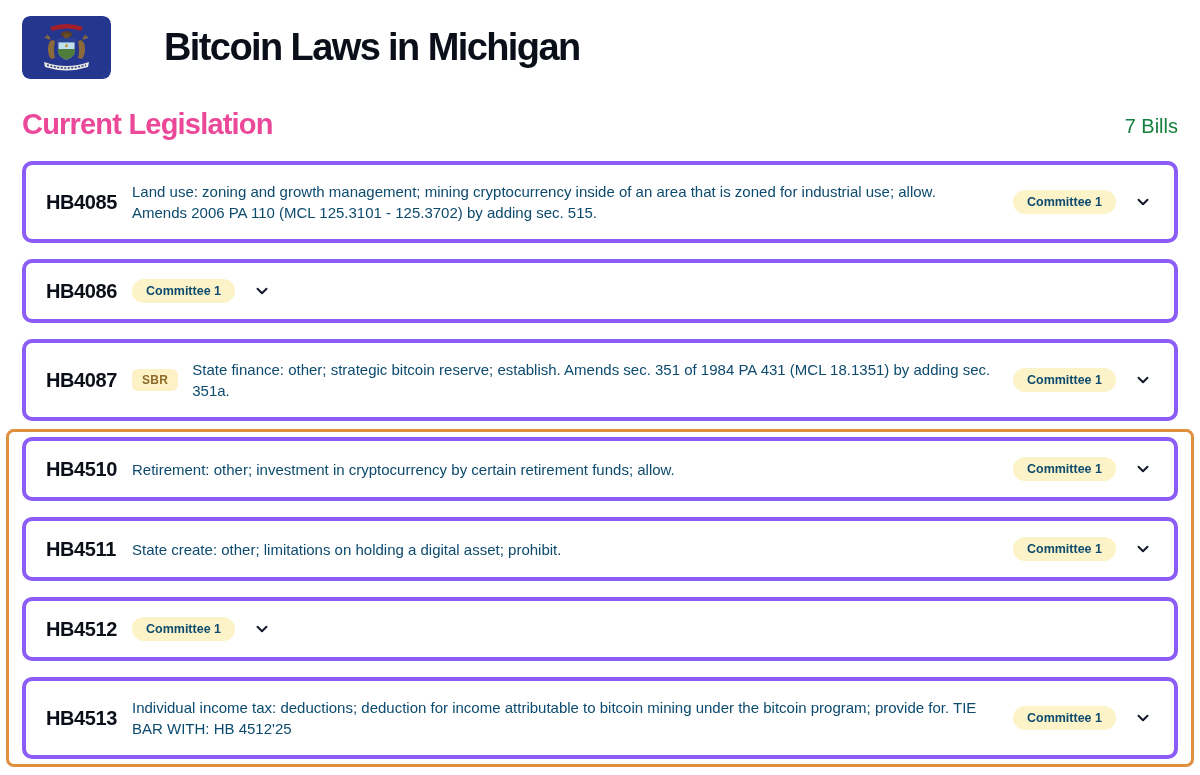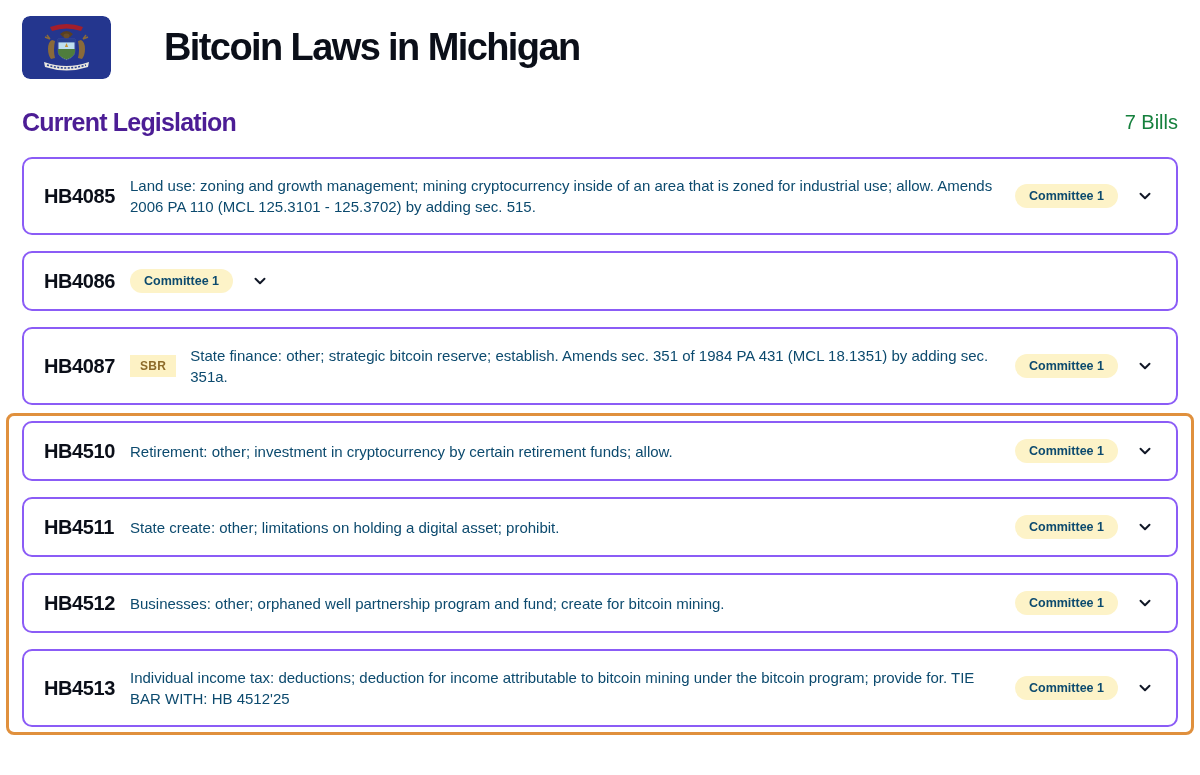--- a/index.html
+++ b/index.html
@@ -26,41 +26,41 @@
     margin-top: 14px;
     font-size: 21px; line-height: 1.5; color: #5f6673;
     max-width: 1160px; font-weight: 400;
   }
 
   
   .section-head {
     margin-top: 29px;
     display: flex; align-items: flex-end; justify-content: space-between;
   }
-  .section-title { font-size: 25px; font-weight: 800; letter-spacing: -0.8px; color: #4c1d95; }
+  .section-title { font-size: 29px; font-weight: 800; letter-spacing: -0.8px; color: #ec4899; }
   .bill-count { font-size: 20px; color: #15803d; padding-bottom: 3px; }
 
   
   .bills { margin-top: 20px; display: flex; flex-direction: column; gap: 16px; }
   .bill-card {
     background: #ffffff;
-    border: 2px solid #8b5cf6;
+    border: 4px solid #8b5cf6;
     border-radius: 10px;
     padding: 16px 20px;
     display: flex; align-items: center; gap: 10px;
     min-height: 57px;
   }
   .bill-id {
     font-size: 20px; font-weight: 700; letter-spacing: -0.4px; color: #0b0f19;
     min-width: 76px; flex: 0 0 auto;
   }
   .sbr-tag {
     background: #fdf2c5; color: #8d6b2a;
     font-size: 12px; font-weight: 700; letter-spacing: 0.3px;
-    border-radius: 0; padding: 4px 10px; margin-right: 4px; flex: 0 0 auto;
+    border-radius: 6px; padding: 4px 10px; margin-right: 4px; flex: 0 0 auto;
   }
   .bill-desc {
     flex: 1 1 auto;
     font-size: 15px; line-height: 1.4; color: #0c4a6e;
     padding-right: 10px;
   }
   .bill-actions { display: flex; align-items: center; gap: 16px; flex: 0 0 auto; }
   .status-badge {
     background: #fdf3c8; color: #0c4a6e;
     font-size: 12.5px; font-weight: 700;
@@ -182,21 +182,20 @@
           <button class="chevron-btn">
             <svg width="18" height="18" viewBox="0 0 24 24" fill="none" stroke="#111827" stroke-width="2.6" stroke-linecap="round" stroke-linejoin="round">
                 <polyline points="6 9 12 15 18 9"></polyline>
               </svg>
           </button>
         </span>
       </div>
 
       <div class="bill-card">
         <span class="bill-id">HB4512</span>
-        <span class="bill-desc">Businesses: other; orphaned well partnership program and fund; create for bitcoin mining.</span>
         <span class="bill-actions">
           <span class="status-badge">Committee 1</span>
           <button class="chevron-btn">
             <svg width="18" height="18" viewBox="0 0 24 24" fill="none" stroke="#111827" stroke-width="2.6" stroke-linecap="round" stroke-linejoin="round">
                 <polyline points="6 9 12 15 18 9"></polyline>
               </svg>
           </button>
         </span>
       </div>
 

